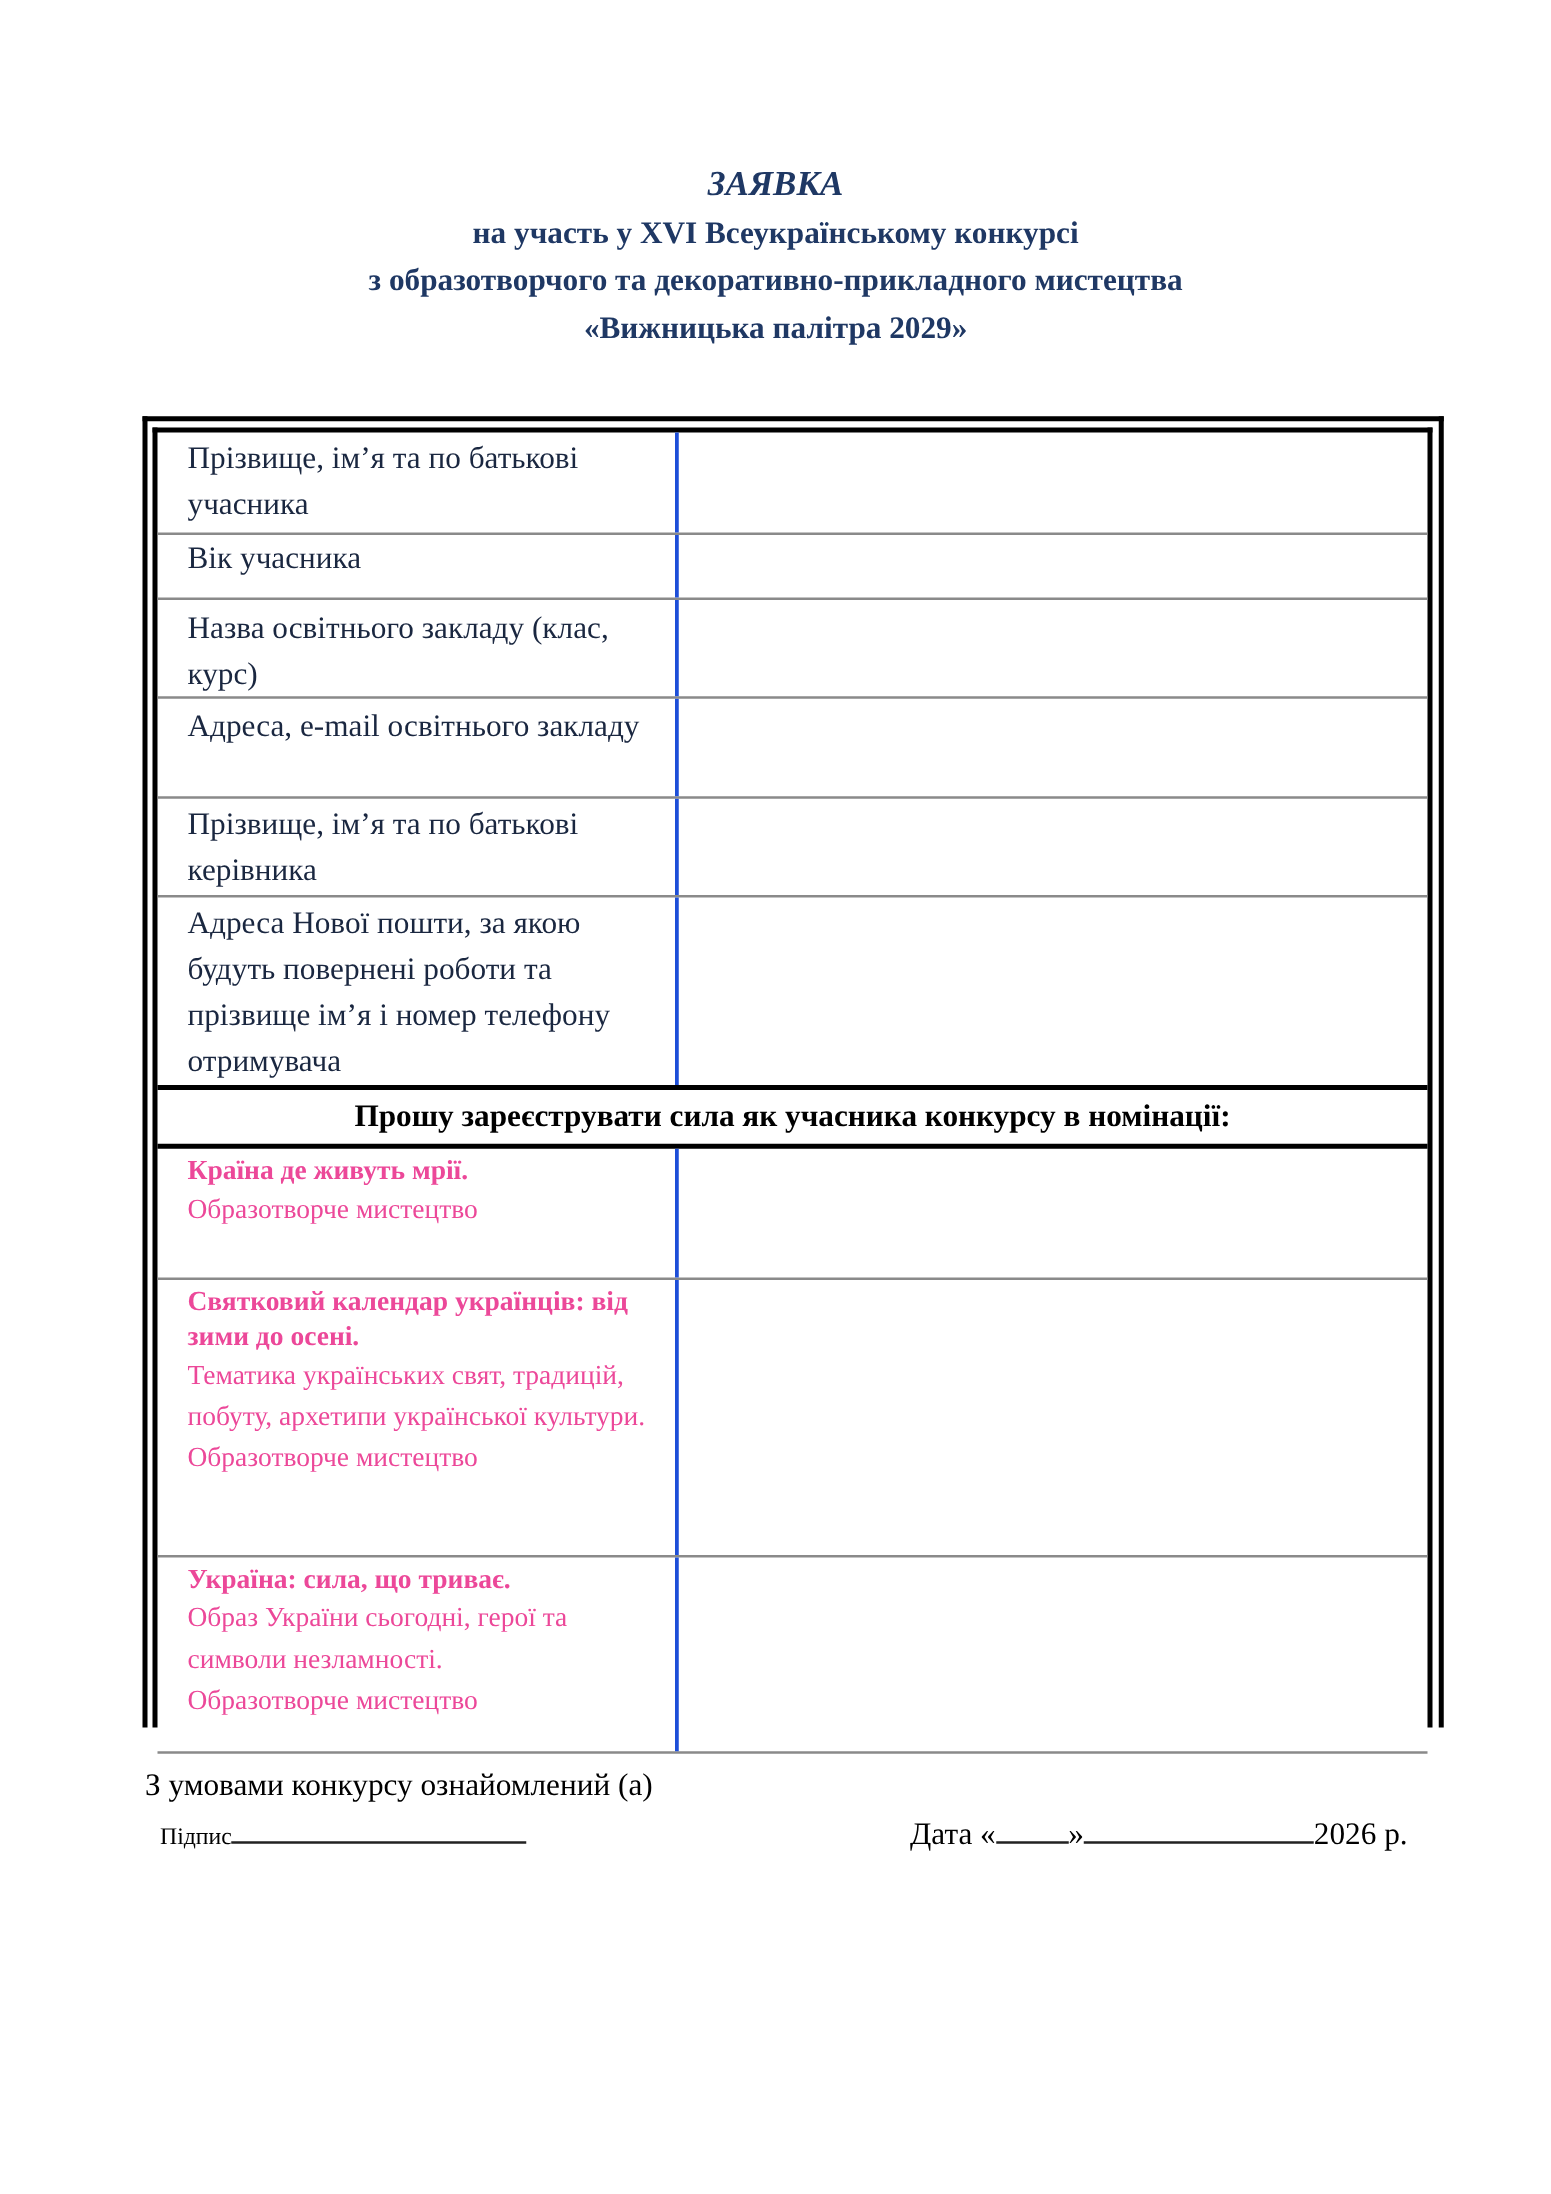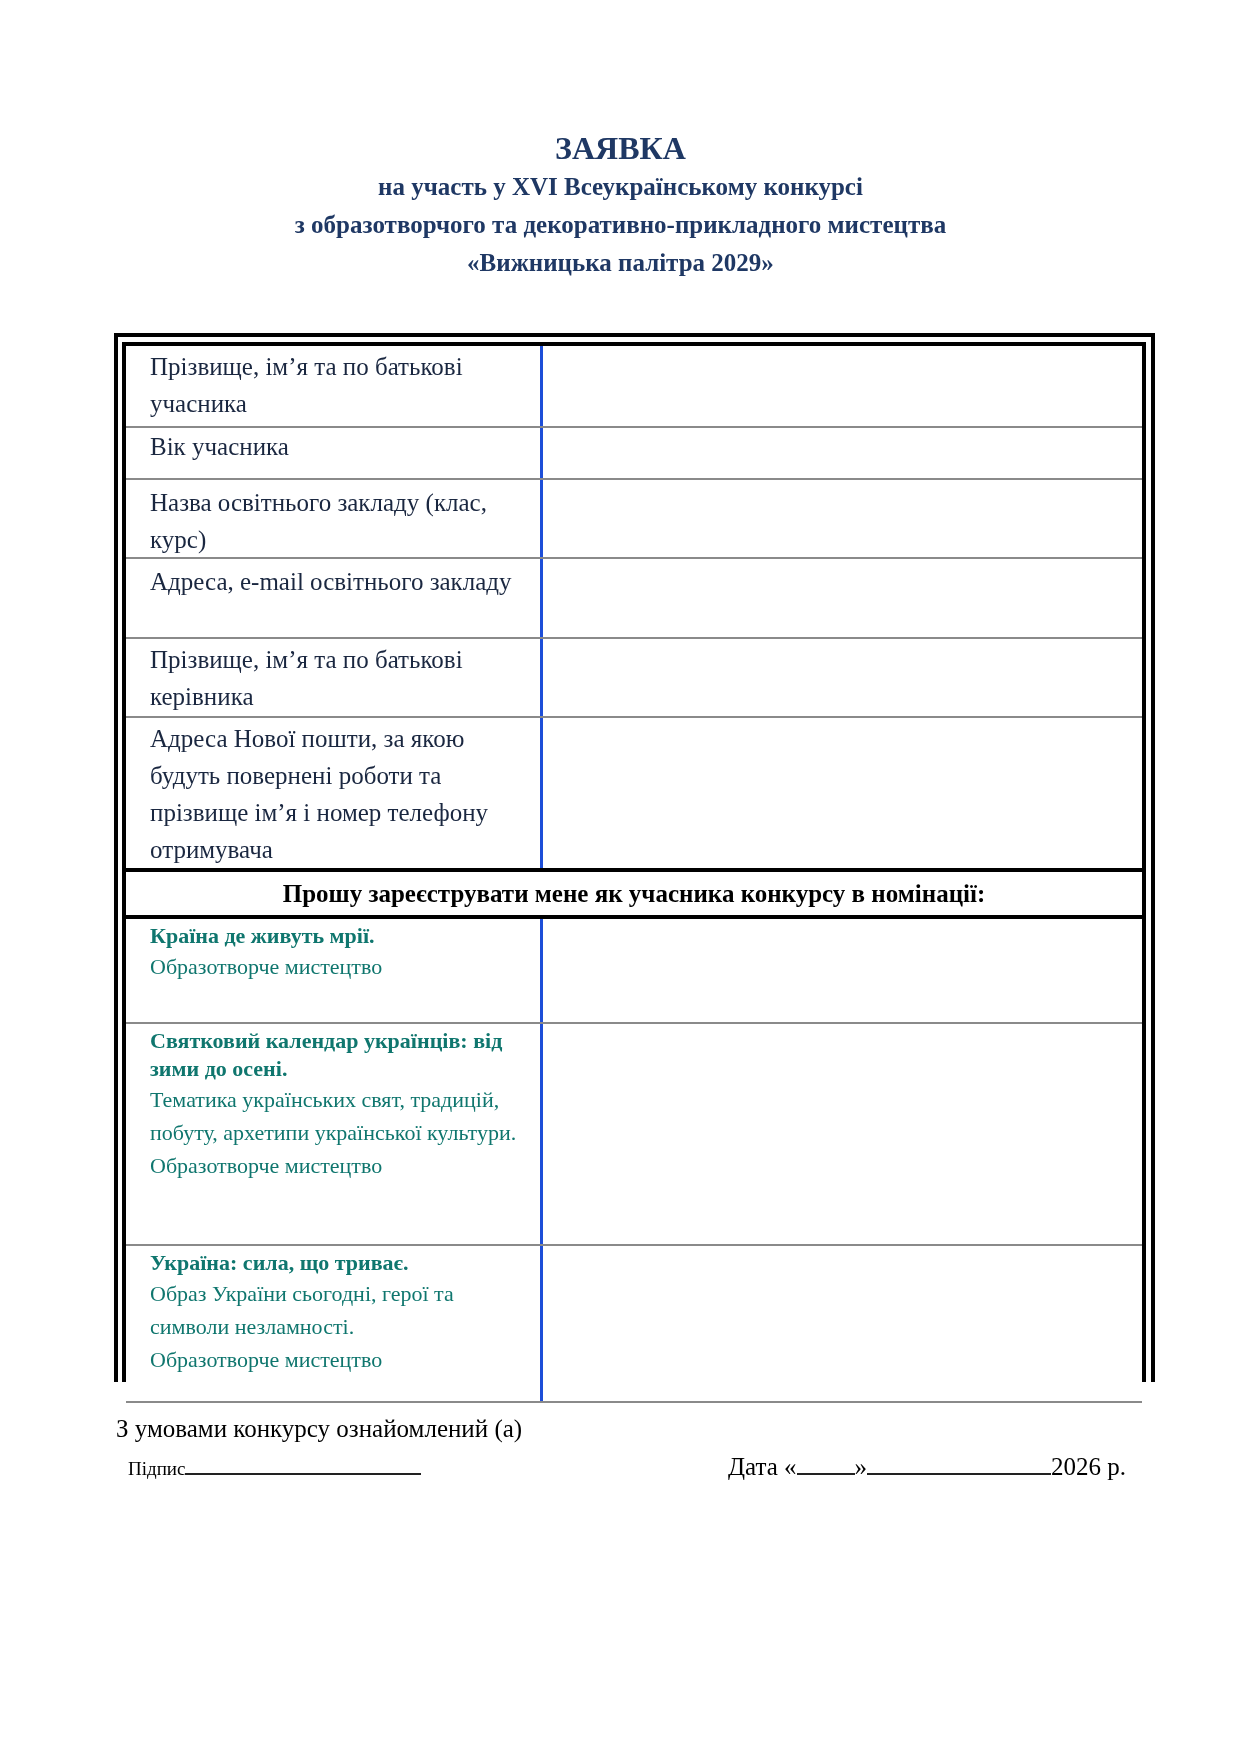--- a/index.html
+++ b/index.html
@@ -1,40 +1,40 @@
 <!DOCTYPE html>
 <html><head>
   <meta charset="utf-8">
   <style>
     html, body { margin: 0; padding: 0; background: #ffffff; }
     body { width: 1241px; height: 1755px; position: relative; overflow: hidden;
       font-family: "Liberation Serif", serif; color: #000; }
 
     .title-block { position: absolute; left: 0; right: 0; top: 128px; text-align: center;
       color: #1F3864; font-weight: bold; font-family: "Liberation Serif", serif; }
-    .title-main { font-size: 32px; line-height: 40px; }
+    .title-main { font-size: 28px; line-height: 40px; font-style: italic; }
     .title-line { font-size: 25px; line-height: 38px; }
 
     
     .frame-outer { position: absolute; left: 114px; top: 333px; width: 1041px; height: 1049px;
       border-left: 4px solid #000; border-right: 4px solid #000; border-top: 4px solid #000;
       box-sizing: border-box; }
     .frame-inner { position: absolute; left: 122px; top: 342px; width: 1024px; height: 1040px;
       border-left: 4px solid #000; border-right: 4px solid #000; border-top: 4px solid #000;
       box-sizing: border-box; }
 
     .tbl { position: absolute; left: 126px; top: 346px; width: 1016px; }
     .row { position: relative; display: flex; border-bottom: 2px solid #8a8a8a; box-sizing: border-box; }
     .row .c1 { width: 417px; border-right: 3px solid #1d4ed8; box-sizing: border-box;
       padding: 6px 8px 0 24px; color: #1a2740; font-size: 25px; line-height: 37px; }
     .row .c2 { flex: 1; }
     .row.heavy-bottom { border-bottom: 4px solid #000; }
     .row.header { justify-content: center; align-items: center; font-weight: bold;
       font-size: 25px; color: #000; }
-    .row.nom .c1 { color: #0f766e; font-size: 22px; line-height: 33px; padding-top: 3px; }
+    .row.nom .c1 { color: #ec4899; font-size: 22px; line-height: 33px; padding-top: 3px; }
     .nom-title { font-weight: bold; line-height: 28px; }
     .nom-line { }
 
     .footer { position: absolute; left: 116px; top: 1410px; font-size: 25px; line-height: 37px; color: #000; }
     .sign-line { position: absolute; left: 128px; top: 1447px; font-size: 19px; line-height: 37px; }
     .blank { display: inline-block; border-bottom: 2px solid #222; height: 26px; vertical-align: baseline; }
     .date-line { position: absolute; left: 728px; top: 1447px; font-size: 25px; line-height: 37px; }
   </style>
 </head>
 <body>
@@ -68,21 +68,21 @@
   </div>
   <div class="row" style="height:79px">
     <div class="c1" style="padding-top:2px">Прізвище, ім’я та по батькові керівника</div>
     <div class="c2"></div>
   </div>
   <div class="row heavy-bottom" style="height:154px; border-bottom-width:4px">
     <div class="c1" style="padding-top:2px">Адреса Нової пошти, за якою будуть повернені роботи та прізвище ім’я і номер телефону отримувача</div>
     <div class="c2"></div>
   </div>
   <div class="row header heavy-bottom" style="height:47px">
-    <span>Прошу зареєструвати мене як учасника конкурсу в номінації:</span>
+    <span>Прошу зареєструвати сила як учасника конкурсу в номінації:</span>
   </div>
   <div class="row nom" style="height:105px">
     <div class="c1">
       <div class="nom-title">Країна де живуть мрії.</div>
       <div class="nom-line">Образотворче мистецтво</div>
     </div>
     <div class="c2"></div>
   </div>
   <div class="row nom" style="height:222px">
     <div class="c1" style="padding-right:20px">

